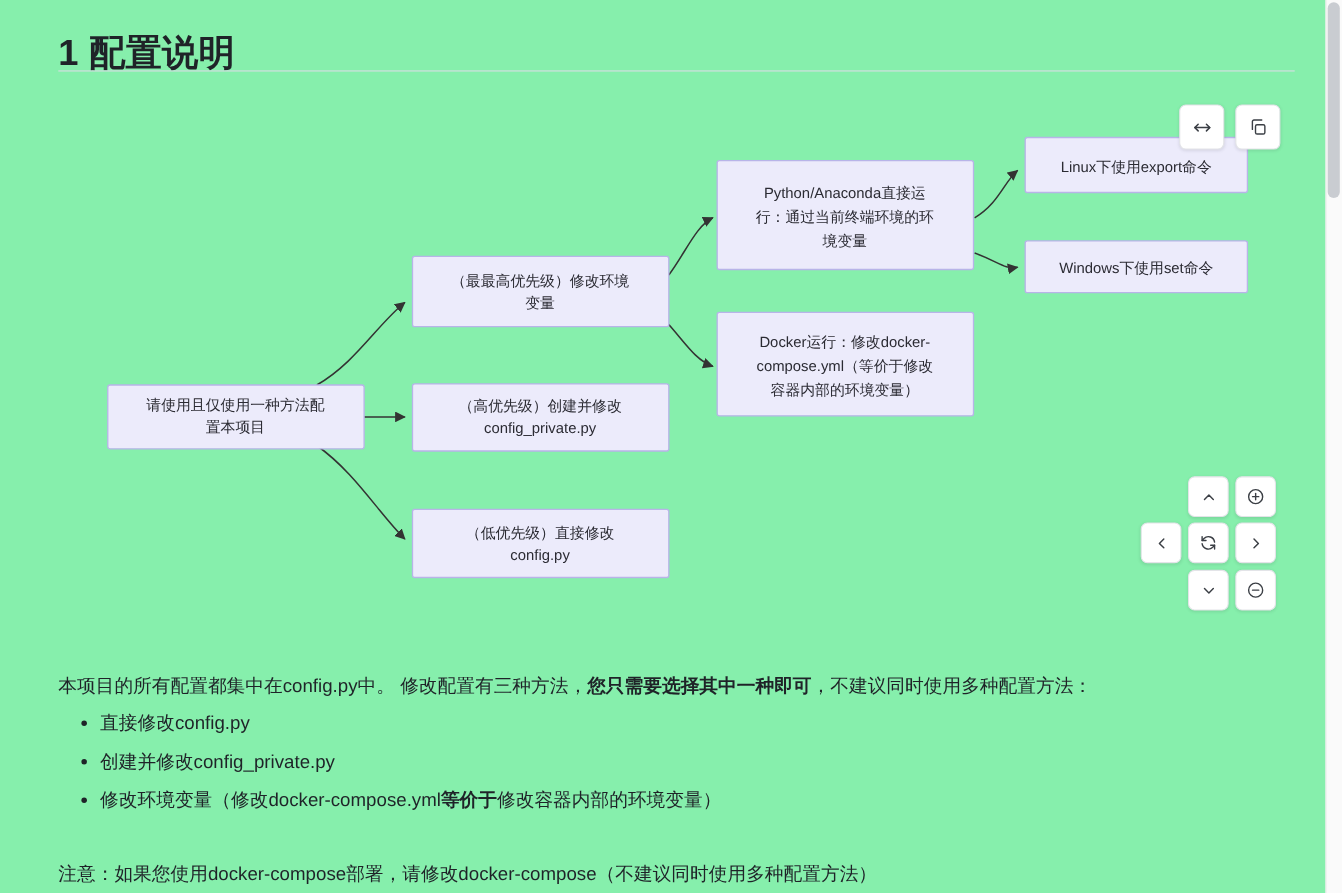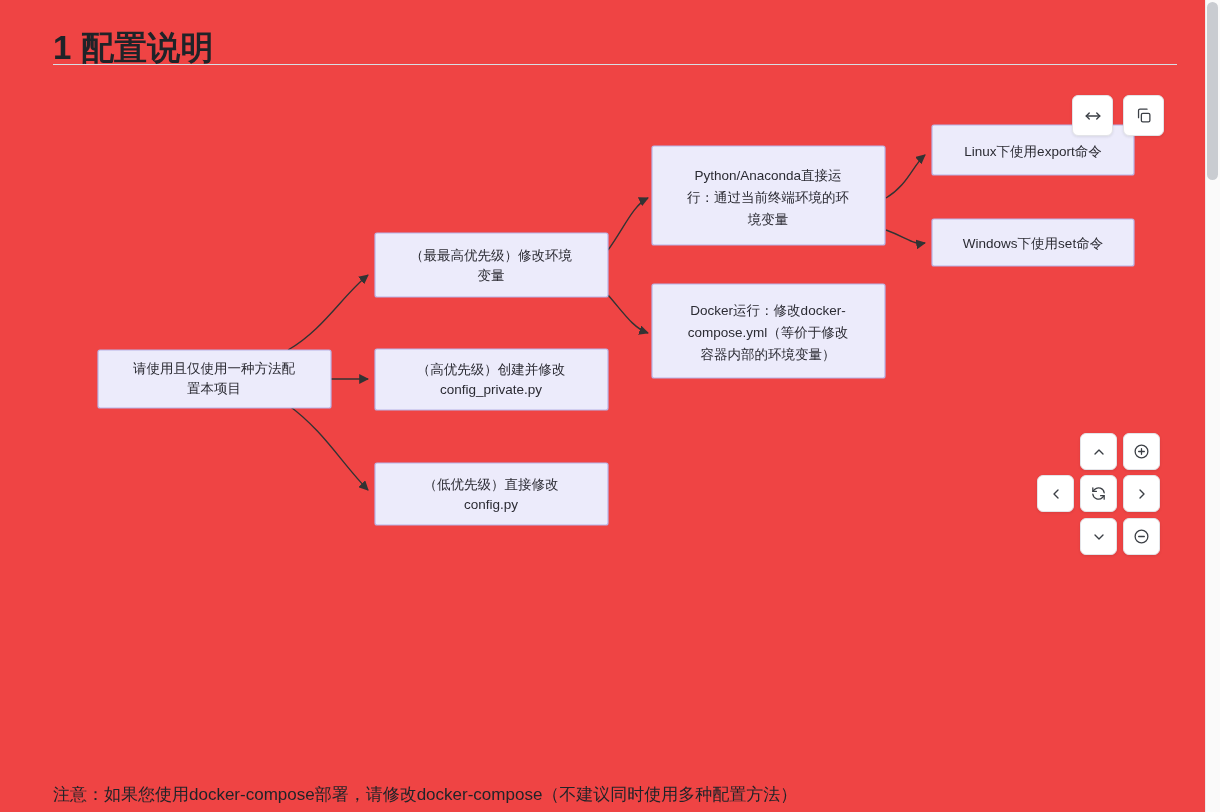--- a/index.html
+++ b/index.html
@@ -6,21 +6,21 @@
   html, body {
     margin: 0; padding: 0;
     width: 1220px; height: 812px;
     background: #ffffff;
     font-family: "Liberation Sans", sans-serif;
     overflow: hidden;
   }
   #page {
     position: relative;
     width: 1220px; height: 812px;
-    background: #ef4444;
+    background: #86efac;
   }
 
   
   .page-title {
     position: absolute;
     left: 53px; top: 4px;
     font-size: 33px;
     font-weight: 700;
     color: #1f2328;
     letter-spacing: 0.2px;
@@ -242,21 +242,35 @@
       </svg>
     </div>
     <div class="ctl ctl-zout">
       <svg width="17" height="17" viewBox="0 0 24 24" fill="none" stroke="#3b3f45" stroke-width="1.8" stroke-linecap="round">
         <circle cx="12" cy="12" r="9"></circle>
         <line x1="8" y1="12" x2="16" y2="12"></line>
       </svg>
     </div>
   </div>
 
-
+  <p class="para para-1">
+    <span>本项目的所有配置都集中在config.py中。 修改配置有三种方法，</span><strong>您只需要选择其中一种即可</strong><span>，不建议同时使用多种配置方法：</span>
+  </p>
+
+  <ul class="bullets">
+    <li>
+      <span>直接修改config.py</span><strong></strong><span></span>
+    </li>
+    <li>
+      <span>创建并修改config_private.py</span><strong></strong><span></span>
+    </li>
+    <li>
+      <span>修改环境变量（修改docker-compose.yml</span><strong>等价于</strong><span>修改容器内部的环境变量）</span>
+    </li>
+  </ul>
 
   <p class="para para-2">注意：如果您使用docker-compose部署，请修改docker-compose（不建议同时使用多种配置方法）</p>
 
   <div class="scroll-track">
     <div class="scroll-thumb"></div>
   </div>
 
 </div>
 
 </body></html>

